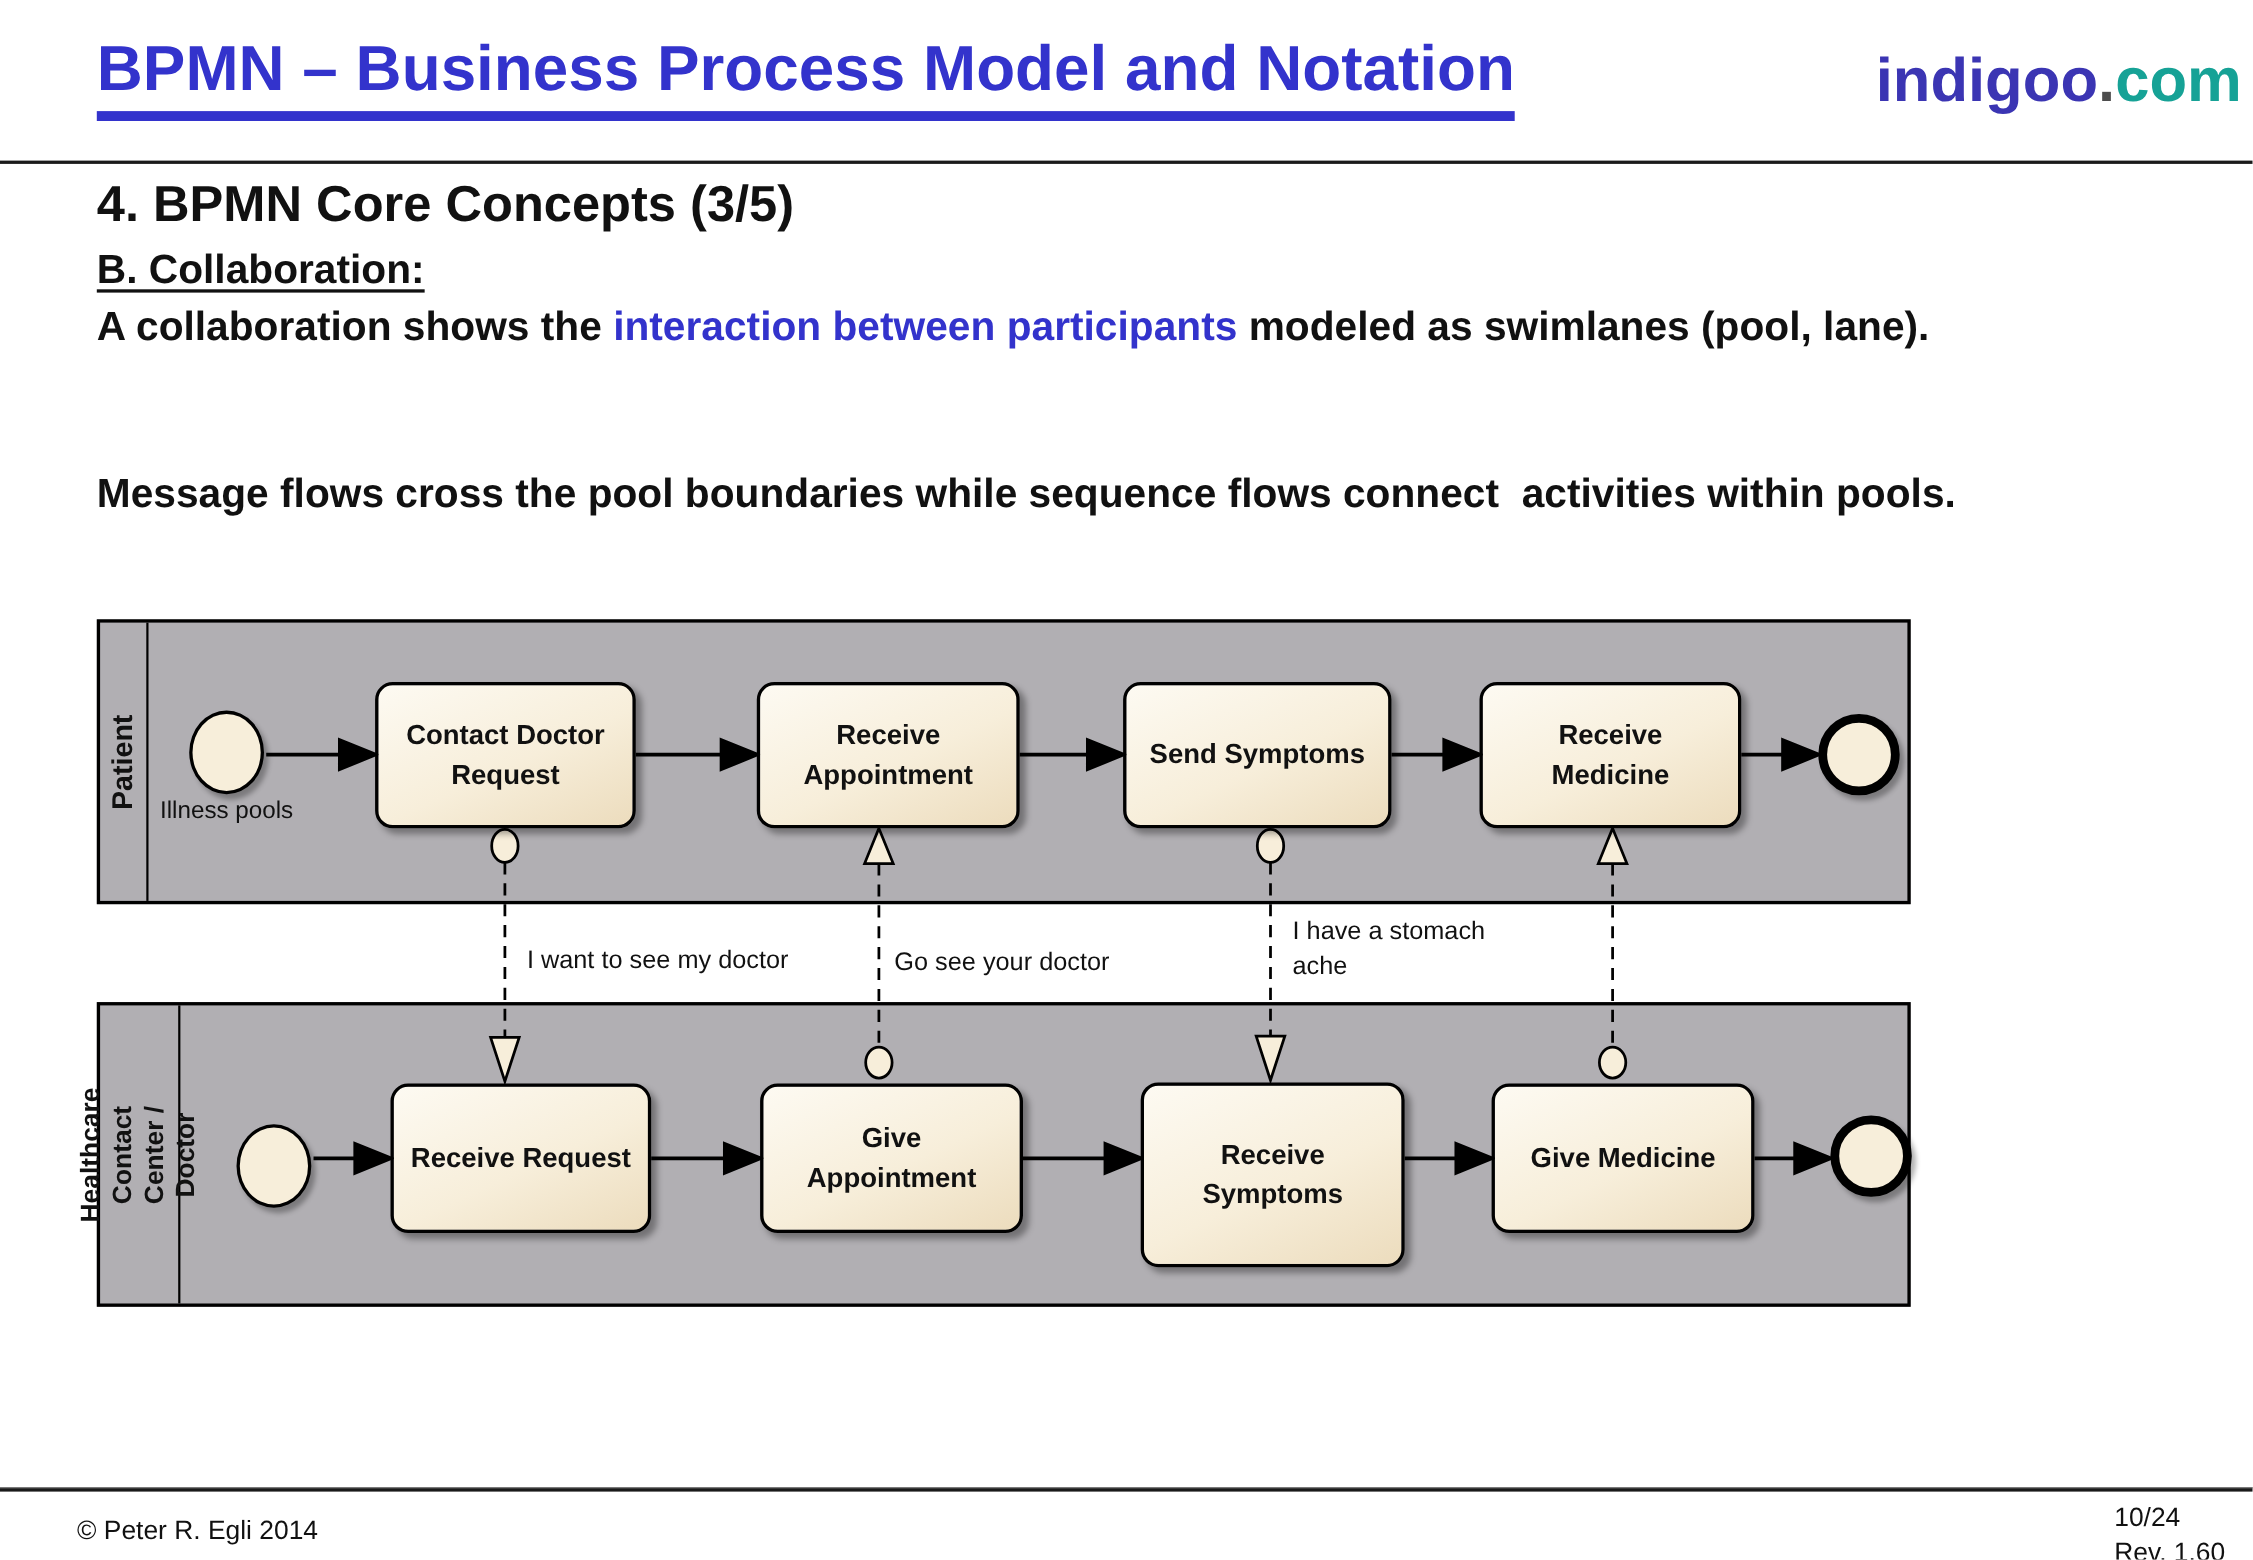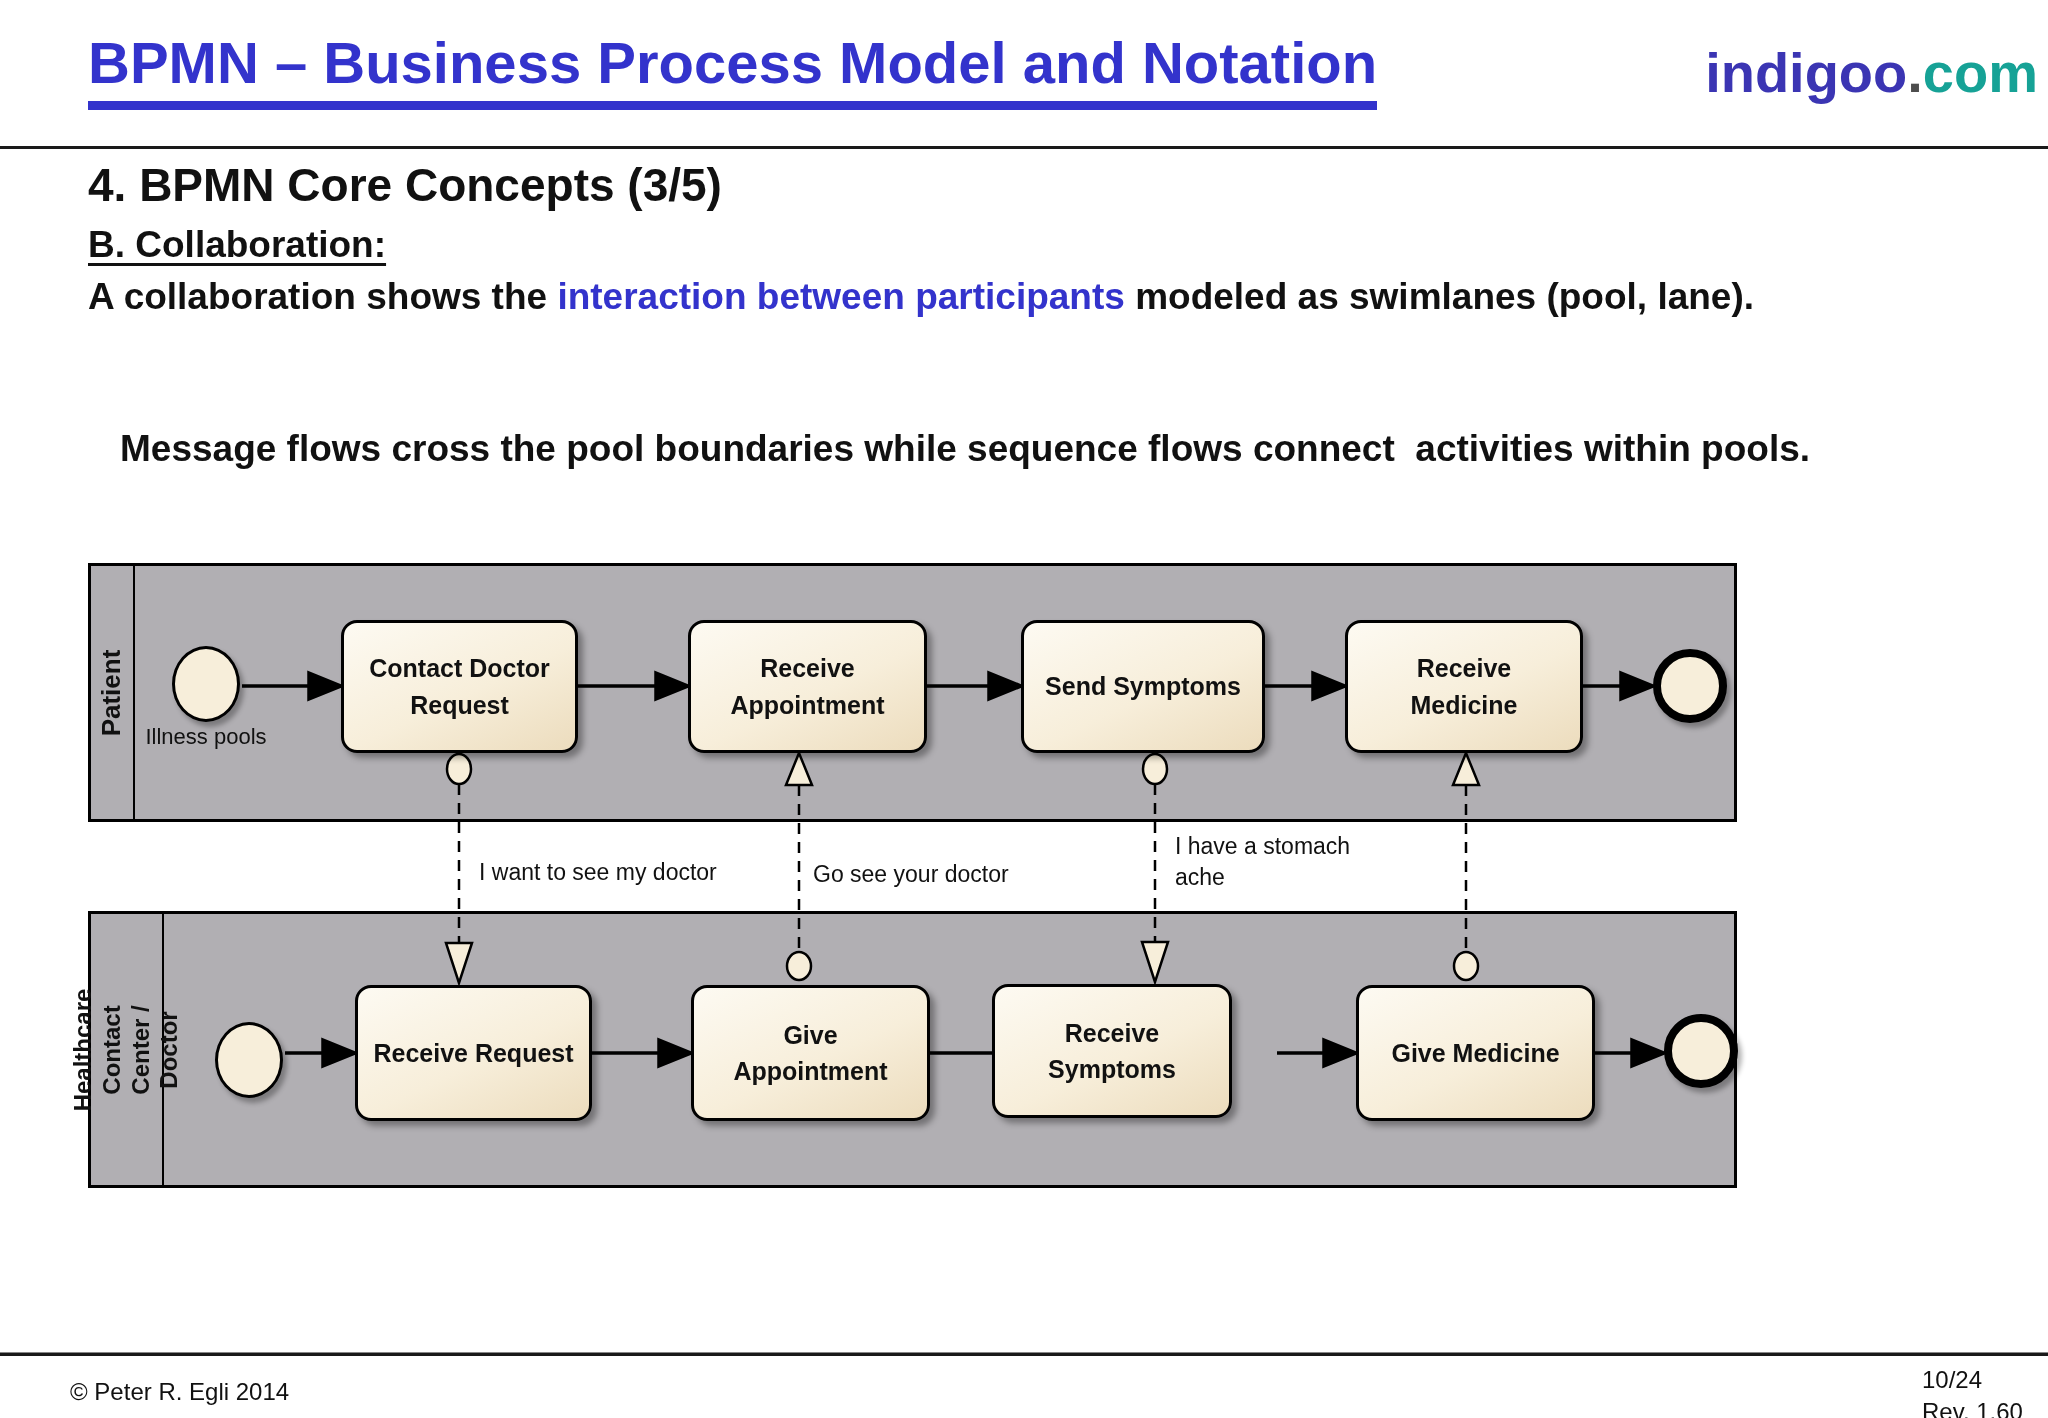--- a/index.html
+++ b/index.html
@@ -20,21 +20,21 @@
   .logo .lg-blue{color:#3b35b3;}
   .logo .lg-dot{color:#4d4d4d;}
   .logo .lg-teal{color:#16a296;}
   .header-rule{position:absolute;left:0;top:146px;width:2048px;height:3px;background:#1a1a1a;}
   
   .heading{position:absolute;left:88px;top:158px;font-size:46px;font-weight:bold;}
   .subheading{position:absolute;left:88px;top:224px;font-size:37px;font-weight:bold;text-decoration:underline;text-decoration-thickness:3px;text-underline-offset:6px;}
   .bodyline{position:absolute;left:88px;font-size:37px;font-weight:bold;white-space:pre-wrap;}
   .line1{top:276px;}
   .line2{top:328px;}
-  .line3{top:428px;margin-left:32px;}
+  .line3{top:428px;}
   .hl{color:#3333cc;}
   
   .pool{
     position:absolute;box-sizing:border-box;
     background:#b1afb3;border:3px solid #000;
   }
   .pool-patient{left:88px;top:563px;width:1649px;height:259px;}
   .pool-healthcare{left:88px;top:911px;width:1649px;height:277px;}
   .lane-strip{position:absolute;left:0;top:0;bottom:0;border-right:2px solid #000;}
   .pool-patient .lane-strip{width:42px;}
@@ -148,21 +148,21 @@
   <div class="event start" style="left:172px;top:646px;width:68px;height:76px;"></div>
   <div class="task" style="left:341px;top:620px;width:237px;height:133px;">Contact Doctor Request</div>
   <div class="task" style="left:688px;top:620px;width:239px;height:133px;">Receive Appointment</div>
   <div class="task" style="left:1021px;top:620px;width:244px;height:133px;">Send Symptoms</div>
   <div class="task" style="left:1345px;top:620px;width:238px;height:133px;">Receive Medicine</div>
   <div class="event end" style="left:1653px;top:649px;width:74px;height:74px;"></div>
 
   <div class="event start" style="left:215px;top:1022px;width:68px;height:76px;"></div>
   <div class="task" style="left:355px;top:985px;width:237px;height:136px;">Receive Request</div>
   <div class="task" style="left:691px;top:985px;width:239px;height:136px;">Give Appointment</div>
-  <div class="task" style="left:992px;top:984px;width:240px;height:134px;">Receive Symptoms</div>
+  <div class="task" style="left:1037px;top:984px;width:240px;height:168px;">Receive Symptoms</div>
   <div class="task" style="left:1356px;top:985px;width:239px;height:136px;">Give Medicine</div>
   <div class="event end" style="left:1664px;top:1014px;width:74px;height:74px;"></div>
 
   <div class="diagram-label illness-label">Illness pools</div>
   <div class="diagram-label msg1-label">I want to see my doctor</div>
   <div class="diagram-label msg2-label">Go see your doctor</div>
   <div class="diagram-label msg3-label">I have a stomach
 ache</div>
 
   <div class="footer-rule"></div>

